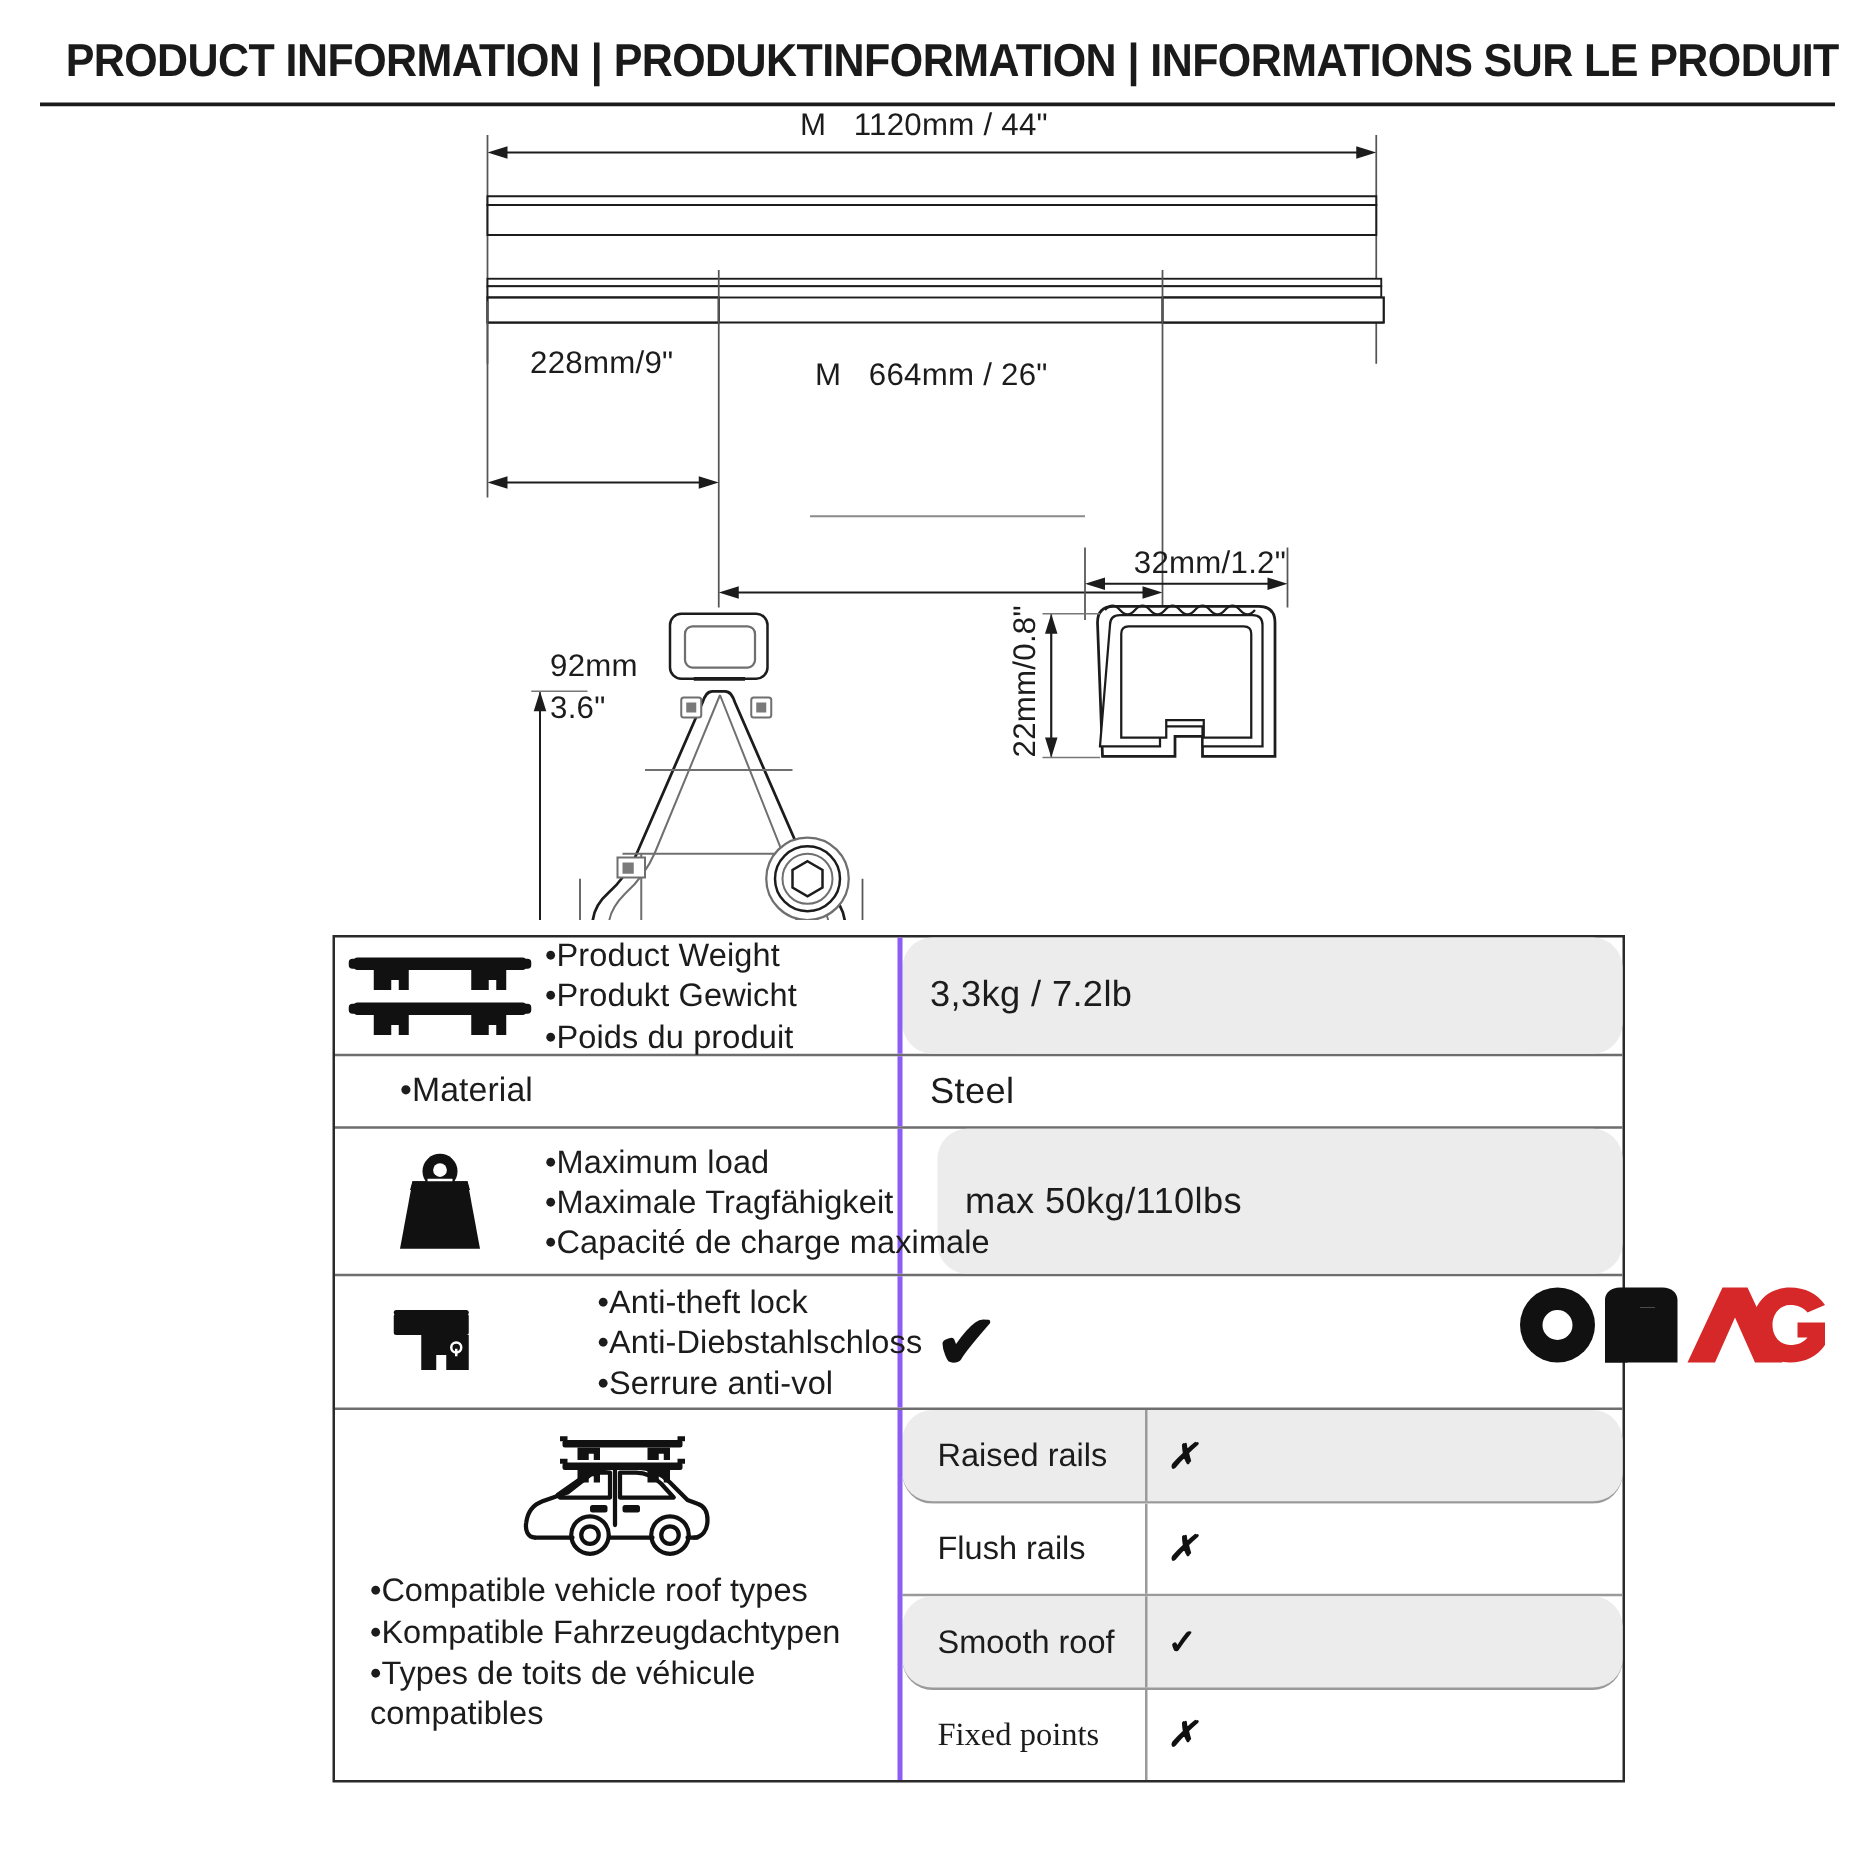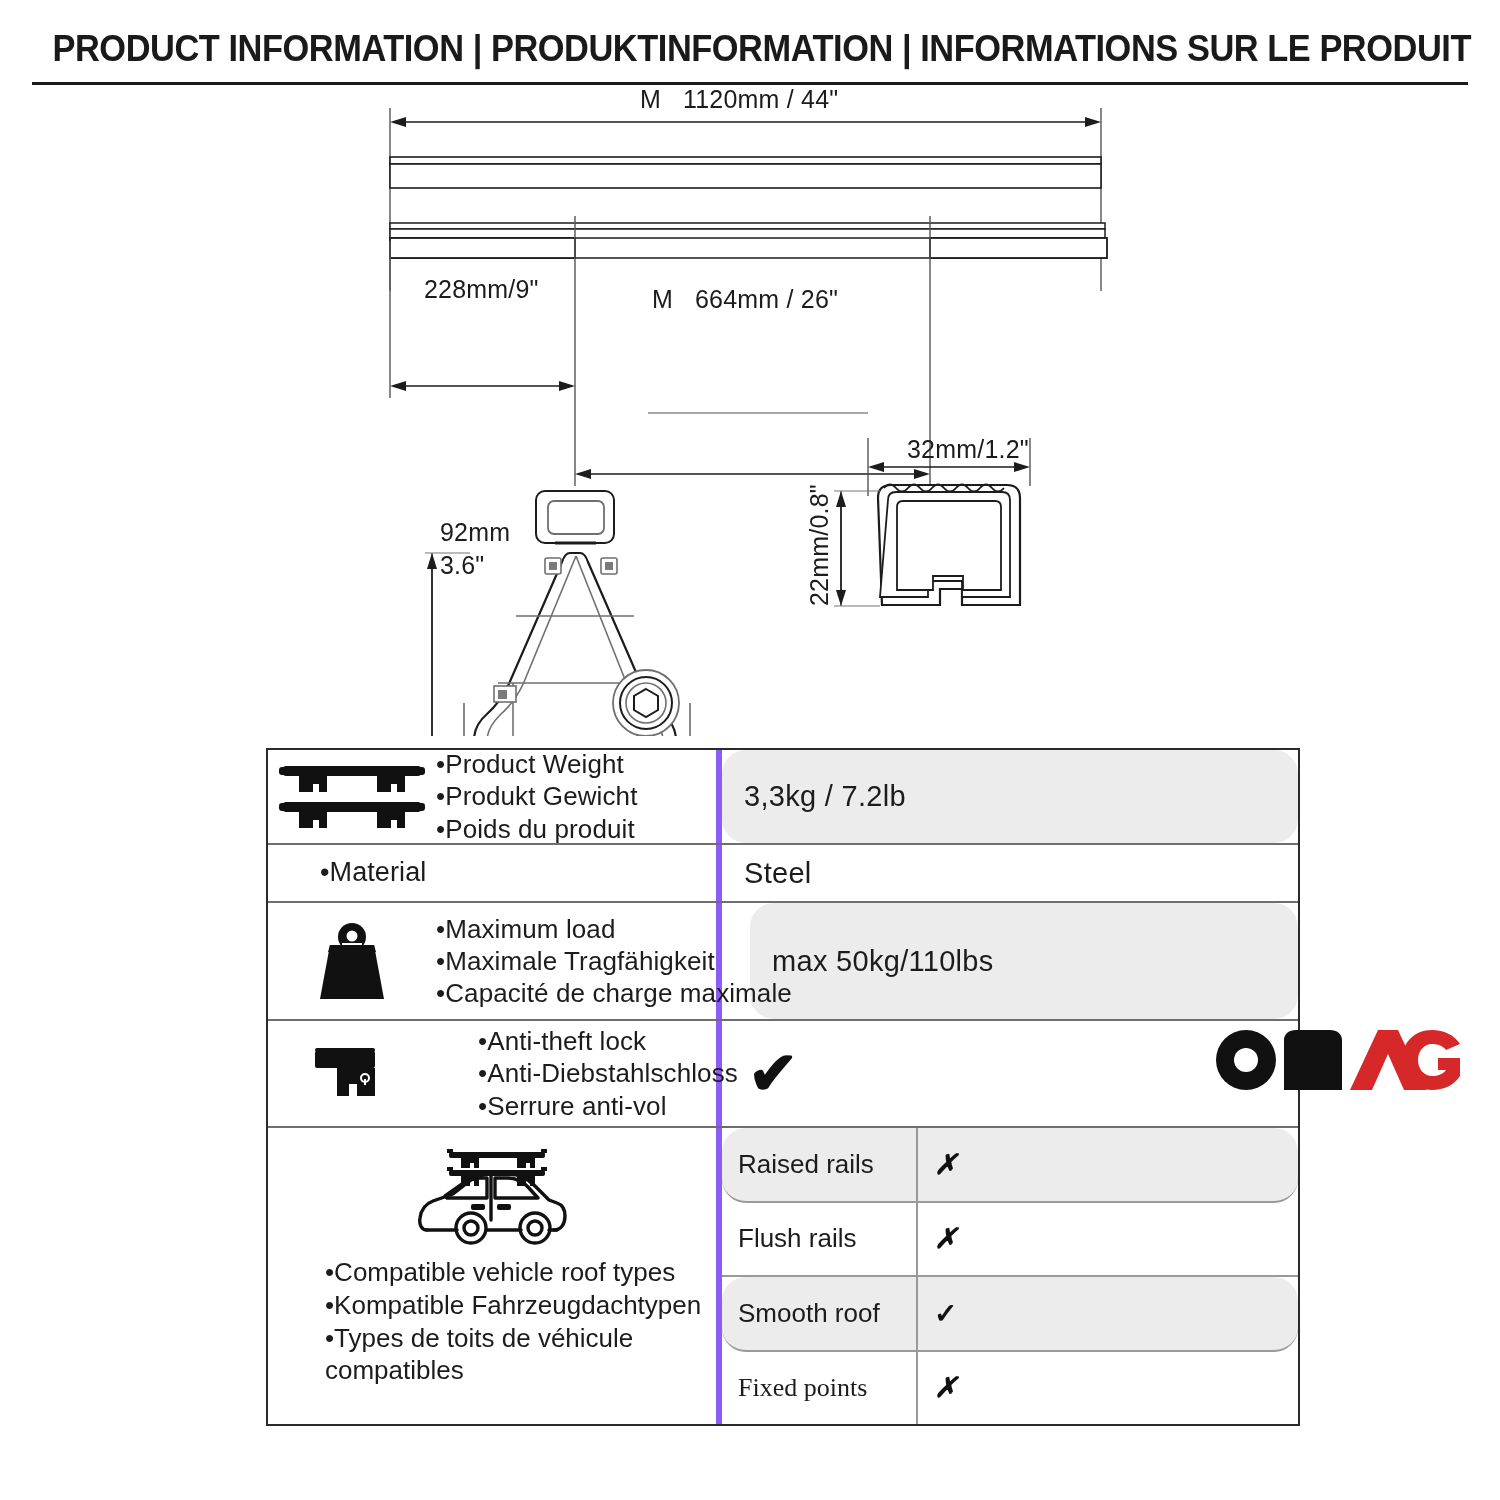--- a/index.html
+++ b/index.html
@@ -60,21 +60,21 @@
   .row {
     display: flex;
     width: 100%;
     border-bottom: 2px solid #6e6e6e;
     position: relative;
   }
   .row:last-child { border-bottom: none; }
   .cell-label {
     width: 454px;
     flex: 0 0 454px;
-    border-right: 6px solid #8b5cf6;
+    border-right: 4px solid #8b5cf6;
     display: flex;
     align-items: center;
     position: relative;
     padding: 6px 0;
   }
   .cell-value {
     flex: 1 1 auto;
     display: flex;
     align-items: center;
     padding-left: 22px;
@@ -117,42 +117,42 @@
   #row-roof { align-items: stretch; }
   #row-roof .cell-label {
     flex-direction: column;
     justify-content: flex-start;
     align-items: center;
     padding-top: 10px;
   }
   #roof-icon-wrap { width: 100%; display:flex; justify-content:center; }
   #roof-text {
     width: 100%;
-    padding-left: 57px;
+    padding-left: 28px;
     padding-top: 6px;
     font-size: 26px;
     line-height: 1.26;
     color: #1c1c1c;
   }
   #roof-subtable {
     flex: 1 1 auto;
     display: flex;
     flex-direction: column;
   }
   .sub-row {
     flex: 1 1 0;
     display: flex;
     border-bottom: 2px solid #9a9a9a;
   }
   .sub-row:last-child { border-bottom: none; font-family: Liberation Serif, serif; }
   .sub-name {
     width: 196px; flex: 0 0 196px;
     border-right: 2px solid #9a9a9a;
     display: flex; align-items: center;
-    padding-left: 16px;
+    padding-left: 28px;
     font-size: 26px; color: #1c1c1c;
   }
   .sub-mark {
     flex: 1 1 auto;
     display: flex; align-items: center;
     padding-left: 16px;
     font-size: 30px; font-weight: 700; color: #111;
   }
   .mark-yes { font-size: 28px; }
   .mark-no  { font-size: 28px; font-style: italic; }

